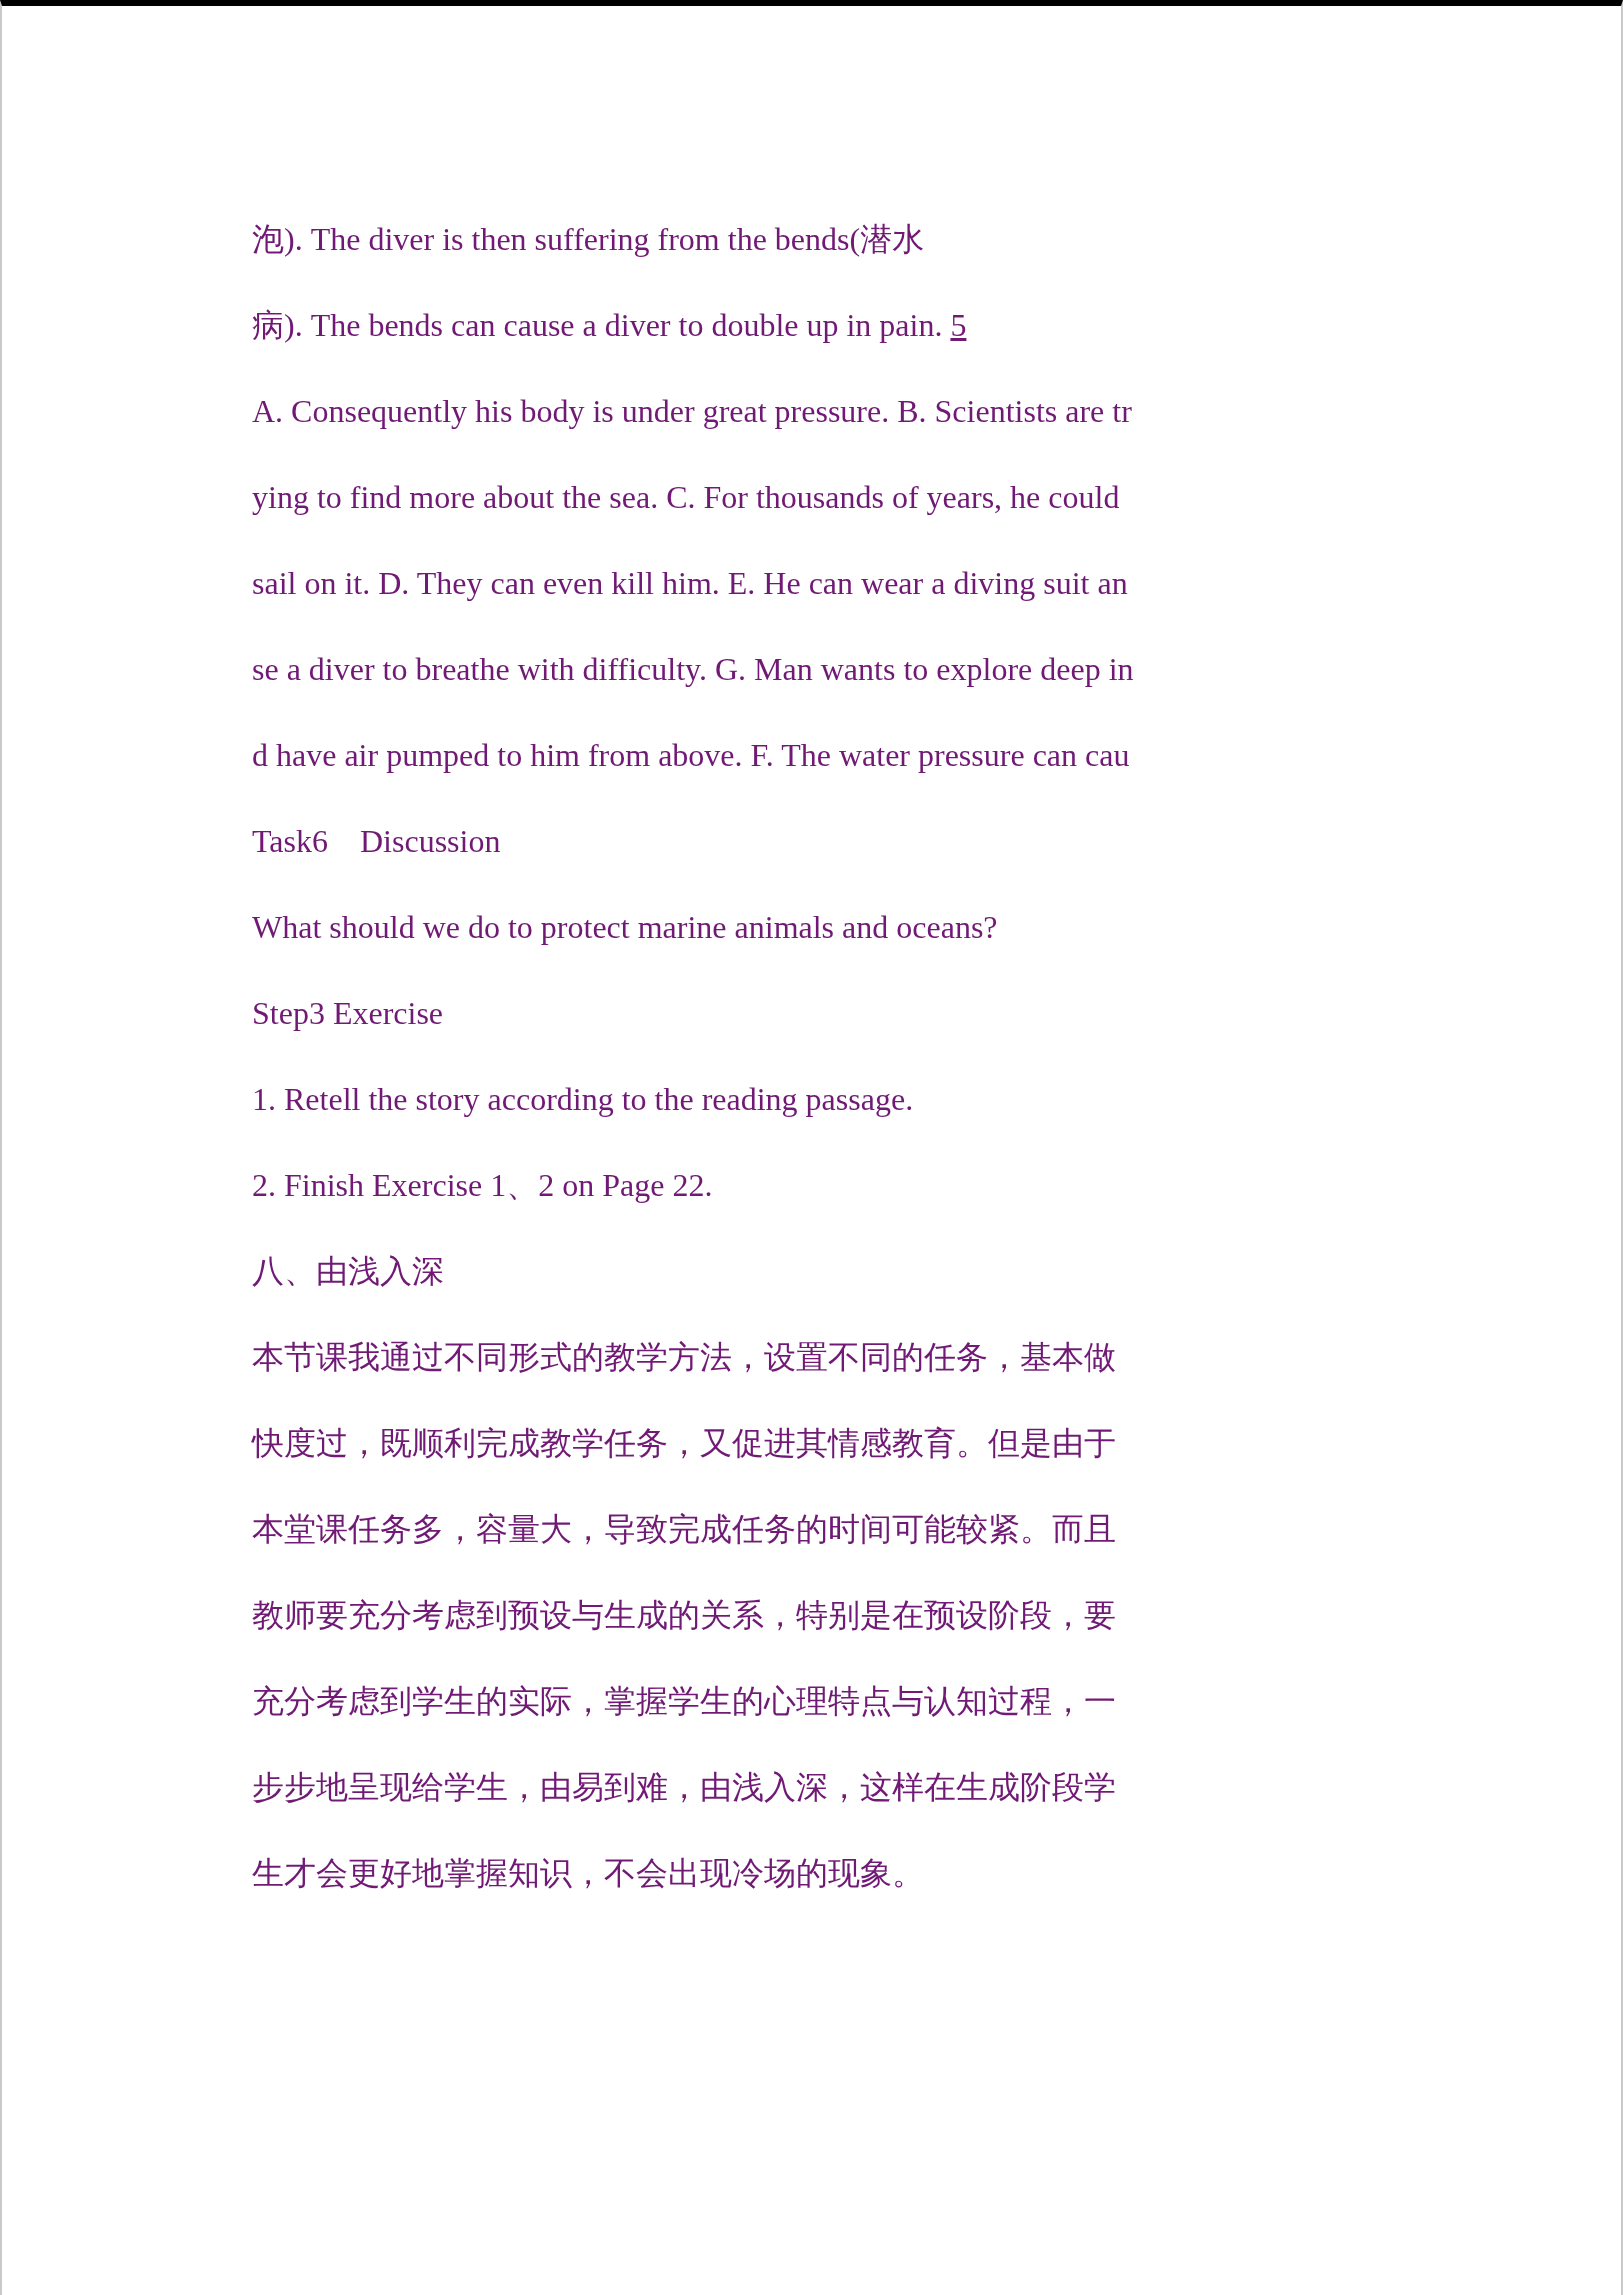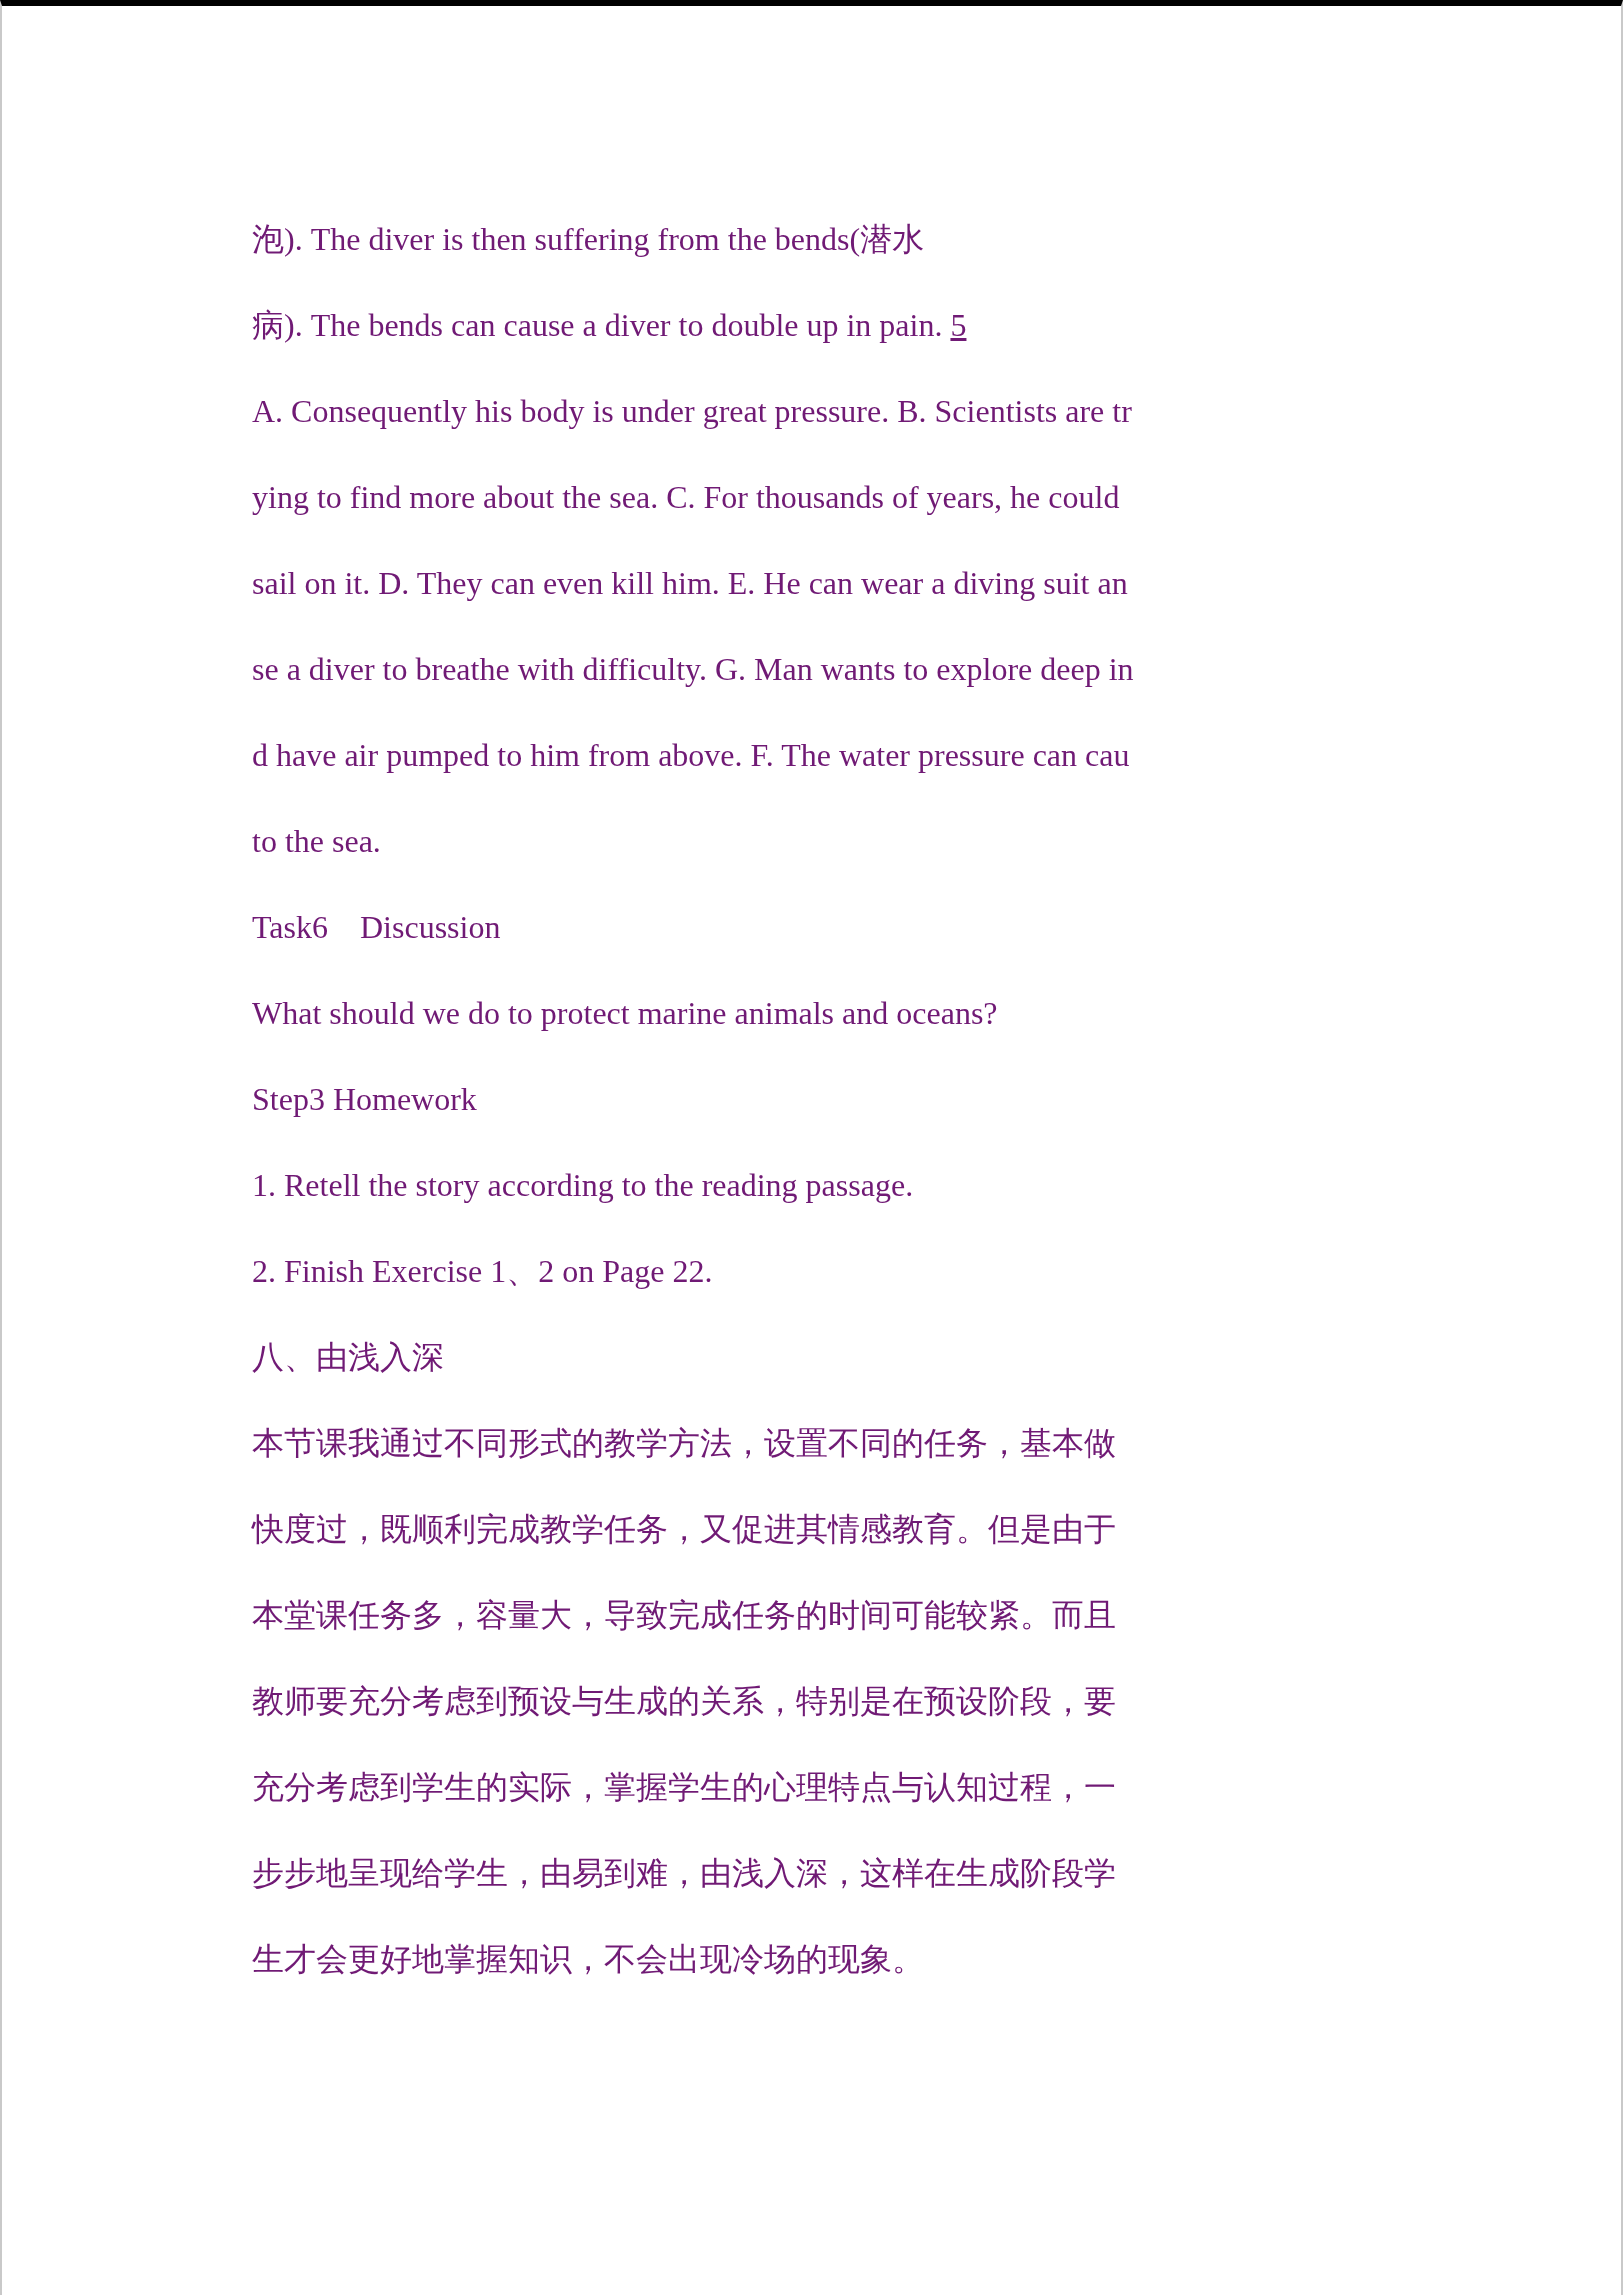--- a/index.html
+++ b/index.html
@@ -49,28 +49,27 @@
         <p class="line">A. Consequently his body is under great pressure. B. Scientists are tr</p>
 
         <p class="line">ying to find more about the sea. C. For thousands of years, he could</p>
 
         <p class="line">sail on it. D. They can even kill him. E. He can wear a diving suit an</p>
 
         <p class="line">se a diver to breathe with difficulty. G. Man wants to explore deep in</p>
 
         <p class="line">d have air pumped to him from above. F. The water pressure can cau</p>
 
-        <p class="line">to the sea.</p>
       </div>
 
     <p class="line">Task6　Discussion</p>
 
     <p class="line">What should we do to protect marine animals and oceans?</p>
 
-    <p class="line">Step3 Homework</p>
+    <p class="line">Step3 Exercise</p>
 
     <div>
 
         <p class="line">1. Retell the story according to the reading passage.</p>
 
         <p class="line">2. Finish Exercise 1、2 on Page 22.</p>
       </div>
 
     <p class="line">八、由浅入深</p>
 

